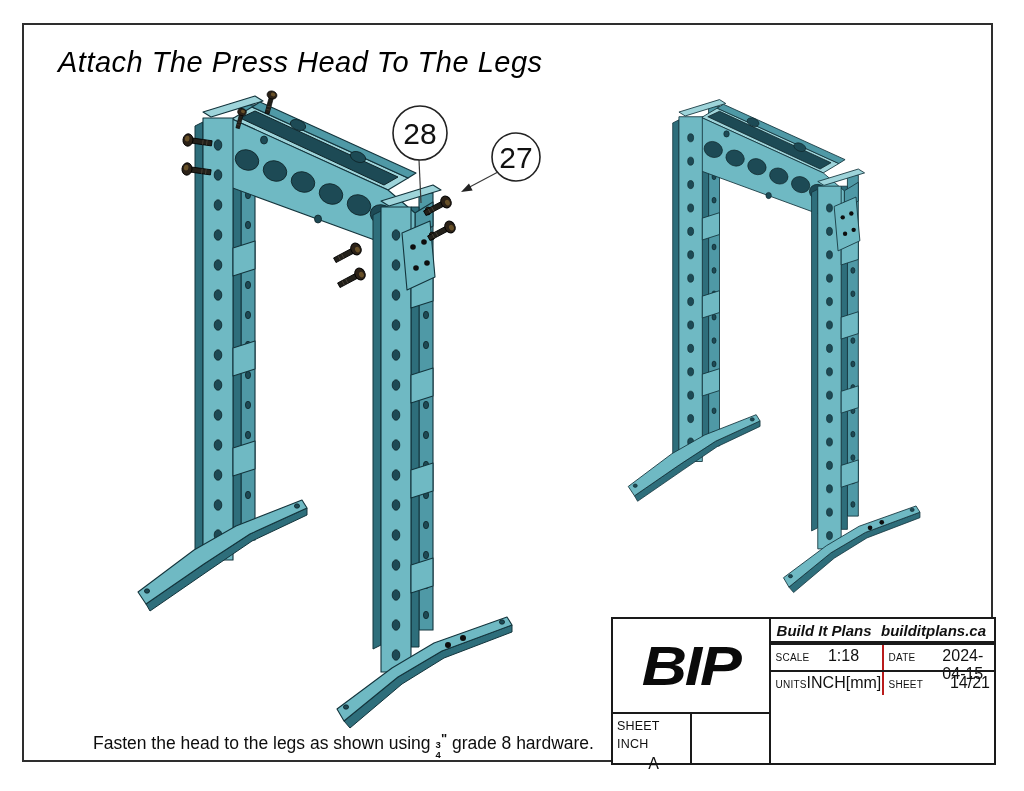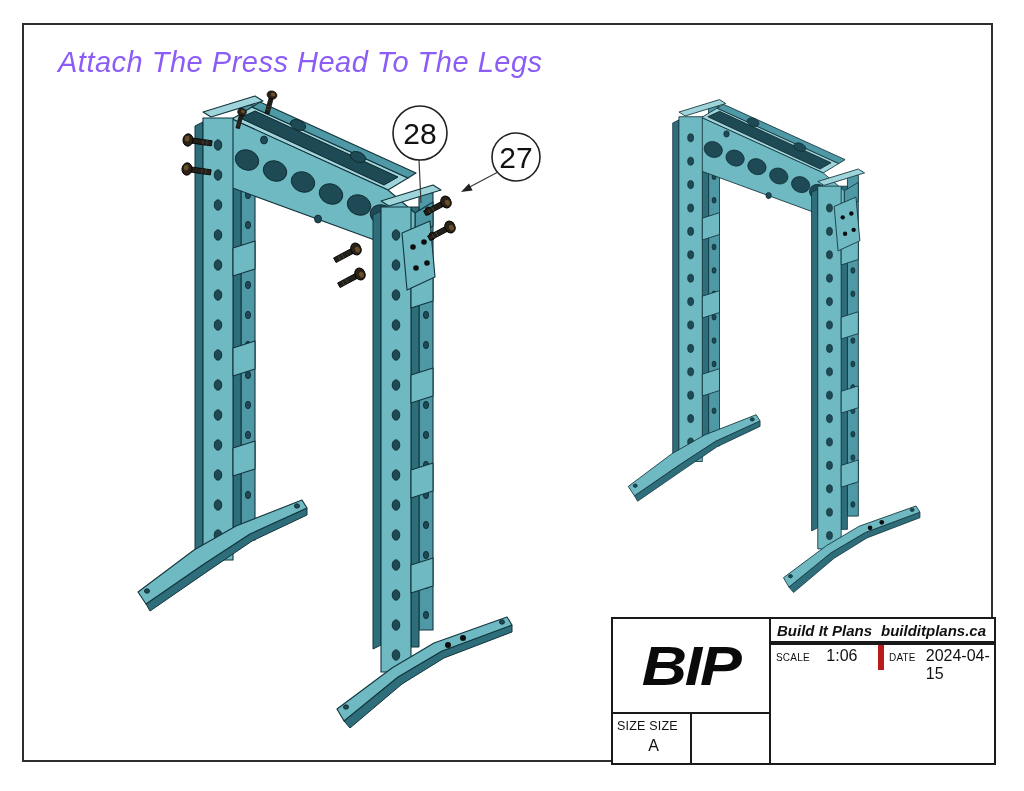--- a/index.html
+++ b/index.html
@@ -6,21 +6,21 @@
   .page{
     position:relative;width:1024px;height:791px;background:#fff;overflow:hidden;
     font-family:"Liberation Sans",sans-serif;color:#111;
   }
   .sheet-border{
     position:absolute;left:22px;top:23px;width:971px;height:739px;
     border:2px solid #2e2e2e;box-sizing:border-box;
   }
   .page-title{
     position:absolute;left:58px;top:46px;
-    font-size:29px;font-style:italic;font-weight:normal;color:#8b5cf6;
+    font-size:29px;font-style:italic;font-weight:normal;color:#000000;
     letter-spacing:0.5px;white-space:nowrap;
   }
   .drawing-svg{position:absolute;left:0;top:0;}
 
   
   .fl{fill:#6fb9c3;stroke:#13343c;stroke-width:1.1;stroke-linejoin:round;}
   .flt{fill:#9ed4da;stroke:#13343c;stroke-width:1.1;stroke-linejoin:round;}
   .fm{fill:#4f99a6;stroke:#13343c;stroke-width:1.1;stroke-linejoin:round;}
   .fd{fill:#2e6e7b;stroke:#13343c;stroke-width:1;stroke-linejoin:round;}
   .fdd{fill:#1d4a55;stroke:#0f2429;stroke-width:1;}
@@ -62,22 +62,22 @@
     height:24px;border-bottom:2px solid #1a1a1a;display:flex;align-items:center;
     justify-content:space-between;padding:0 8px 0 6px;font-style:italic;font-weight:bold;font-size:15px;
   }
   .tb-main{flex:1;position:relative;padding:5px 8px 2px 10px;}
   .tb-project{font-size:15px;}
   .tb-legal{position:absolute;left:6px;right:4px;bottom:3px;font-size:8.3px;line-height:1.3;color:#222;}
   .tb-legal b{font-weight:bold;}
   .tb-row{display:flex;border-top:2px solid #1a1a1a;}
   .tb-row1{height:27px;}
   .tb-row2{height:25px;}
-  .tb-cell-a{width:113px;border-right:6px solid #b91c1c;display:flex;align-items:baseline;padding:2px 4px 0 5px;}
-  .tb-cell-b{flex:1;display:flex;align-items:baseline;padding:2px 4px 0 5px;}
+  .tb-cell-a{width:113px;border-right:2px solid #b91c1c;display:flex;align-items:baseline;padding:2px 4px 0 5px;}
+  .tb-cell-b{flex:1;display:flex;align-items:baseline;padding:2px 4px 0 5px;gap:17px;}
   .lbl{font-size:10px;letter-spacing:0.2px;}
   .val{font-size:16px;}
   .tb-cell-a .val{margin:0 auto;}
   .tb-cell-b .val{margin-left:10px;}
   .lbl-big{font-size:12.5px;}
 </style>
 </head>
 <body>
 
 <div class="page">
@@ -255,44 +255,60 @@
     </g>
 
     <g>
       <line class="leader" x1="498" y1="172" x2="464" y2="190"></line>
       <polygon class="arrow" points="0,0 11,-4 11,4" transform="translate(461,192) rotate(-27)"></polygon>
       <circle class="balloon" cx="516" cy="157" r="24"></circle>
       <text class="balloon-num" x="516" y="168">27</text>
     </g>
   </svg>
 
+  <div class="note">
+    <span>Fasten the head to the legs as shown using</span><span class="frac">
+        <span>3</span>
+        <span>4</span>
+      </span><span class="inch-mark">"</span><span> grade 8 hardware.</span>
+  </div>
 
   <div class="tb">
     <div class="tb-left">
       <div class="tb-logo">
         <span>BIP</span>
       </div>
       <div class="tb-left-bottom">
         <div class="tb-cell-ss">
-          <span class="lbl lbl-big">SIZE SIZE</span>
+          <span class="lbl lbl-big">SHEET INCH</span>
           <span class="val">A</span>
         </div>
       </div>
     </div>
     <div class="tb-right">
       <div class="tb-header">
         <span>Build It Plans</span>
         <span>builditplans.ca</span>
       </div>
       <div class="tb-row tb-row1">
         <div class="tb-cell-a">
           <span class="lbl">SCALE</span>
-          <span class="val">1:06</span>
+          <span class="val">1:18</span>
         </div>
         <div class="tb-cell-b">
           <span class="lbl">DATE</span>
           <span class="val">2024-04-15</span>
         </div>
       </div>
+      <div class="tb-row tb-row2">
+        <div class="tb-cell-a">
+          <span class="lbl">UNITS</span>
+          <span class="val">INCH[mm]</span>
+        </div>
+        <div class="tb-cell-b">
+          <span class="lbl">SHEET</span>
+          <span class="val">14/21</span>
+        </div>
+      </div>
     </div>
   </div>
 
 </div>
 
 </body></html>

